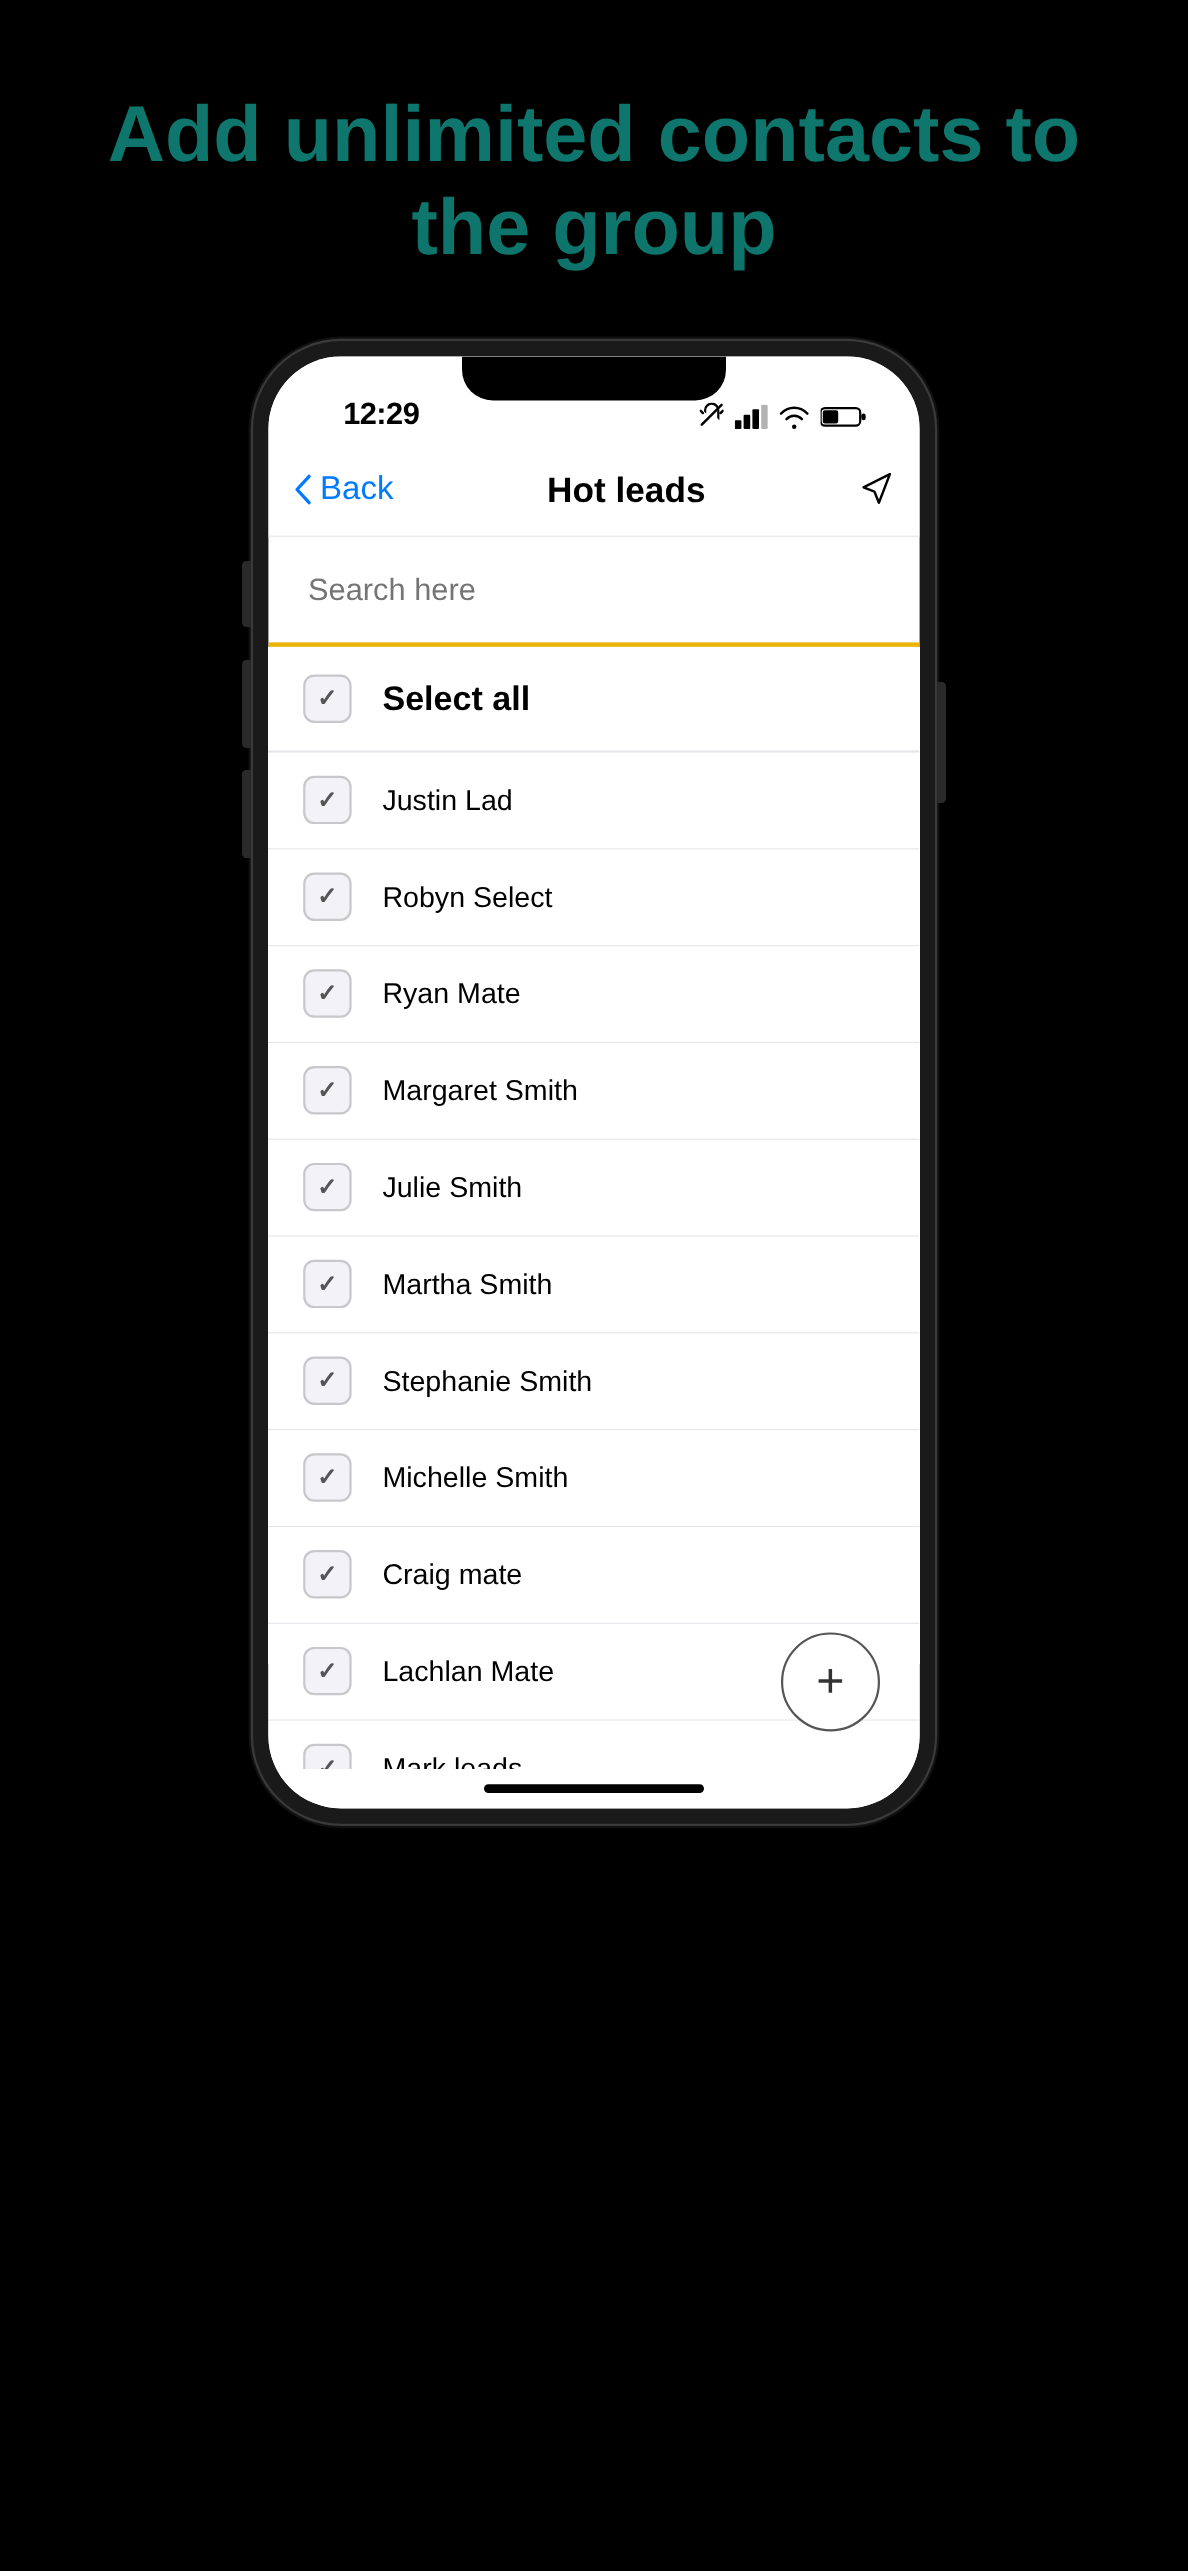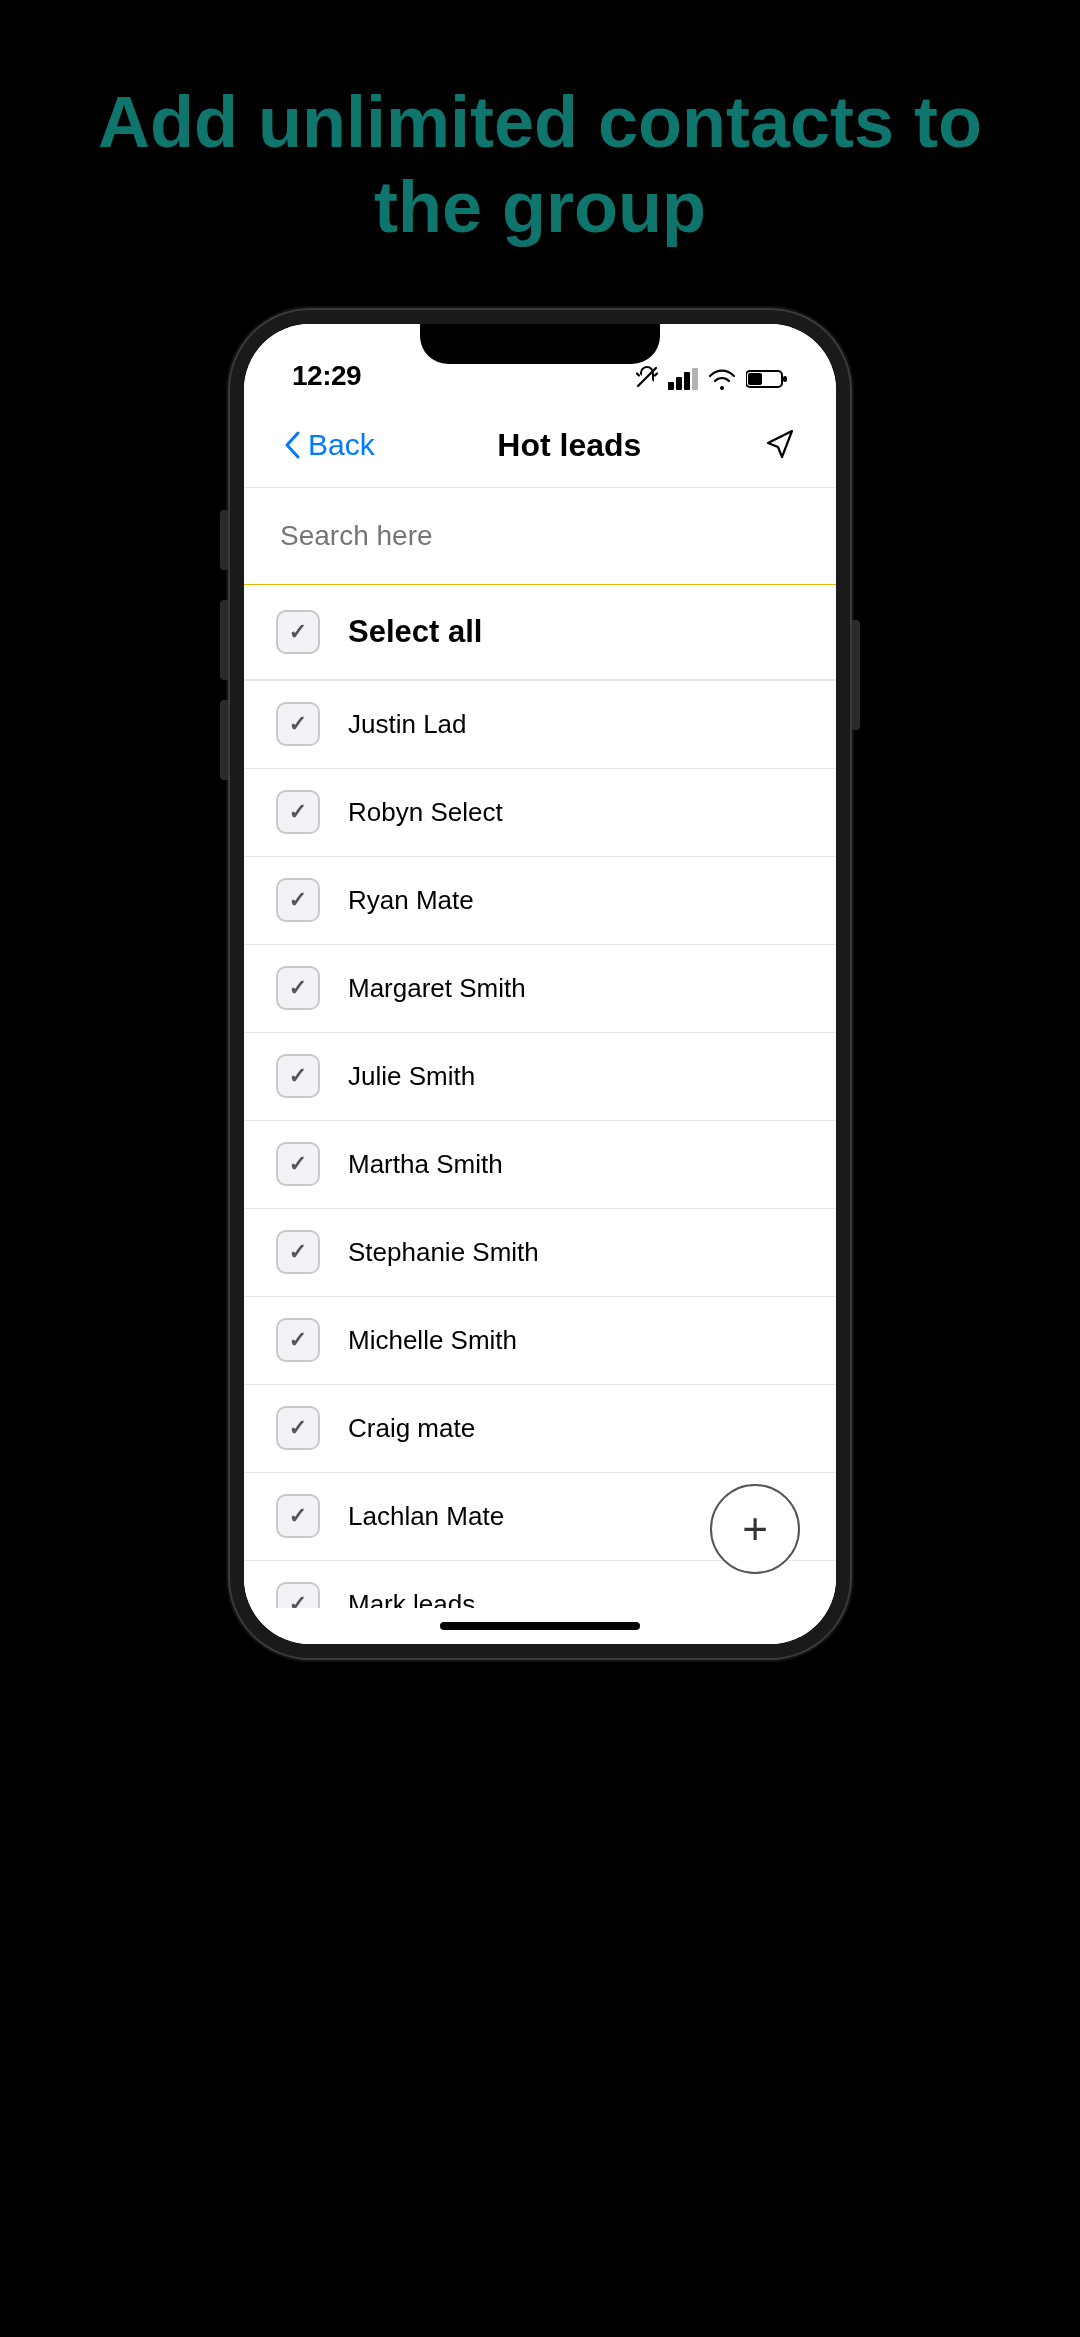--- a/index.html
+++ b/index.html
@@ -112,40 +112,41 @@
       background: #000;
       border-radius: 0 0 28px 28px;
       z-index: 10;
     }
 
     .status-time {
       font-size: 28px;
       font-weight: 600;
       color: #000;
       letter-spacing: -0.5px;
+      margin-left: 20px;
     }
 
     .status-icons {
       display: flex;
       align-items: center;
       gap: 10px;
     }
 
     .status-icons svg {
       fill: #000;
     }
 
     
     .nav-bar {
       height: 84px;
       background: #fff;
       display: flex;
       align-items: center;
       justify-content: space-between;
-      padding: 0 40px;
+      padding: 0 23px;
       border-bottom: 1px solid #e5e5ea;
       flex-shrink: 0;
       gap: 42px;
     }
 
     .nav-back {
       display: flex;
       align-items: center;
       gap: 6px;
       color: #007aff;
@@ -159,21 +160,21 @@
       text-align: right;
     }
 
     .nav-action {
       color: #000;
     }
 
     
     .search-bar {
       padding: 16px 28px;
-      border-bottom: 1px solid #eab308;
+      border-bottom: 4px solid #eab308;
       flex-shrink: 0;
     }
 
     .search-input {
       width: 100%;
       height: 64px;
       background: transparent;
       border: none;
       outline: none;
       font-size: 28px;

